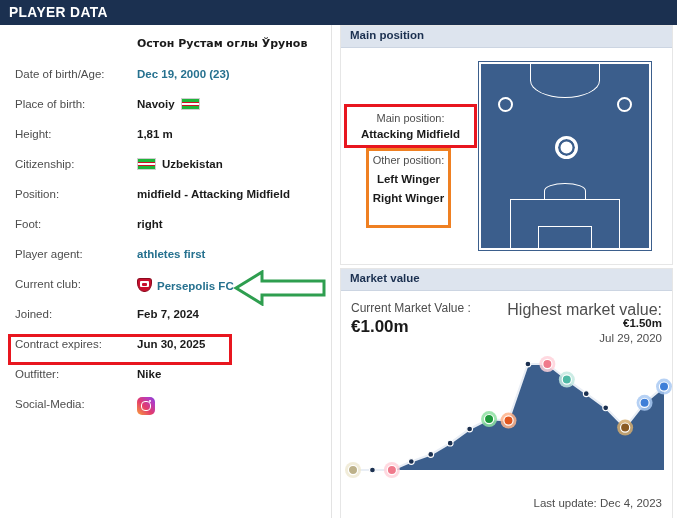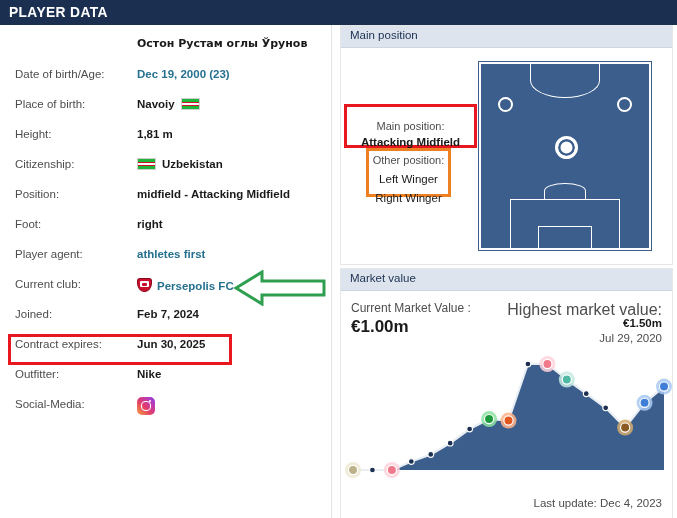--- a/index.html
+++ b/index.html
@@ -207,21 +207,21 @@
   .panel-header {
     height: 21px;
     background: #dde4ee;
     border-bottom: 1px solid #ccd5e2;
     position: relative;
   }
   .panel-header .ph-title {
     position: absolute;
     left: 9px; top: 3px;
     font-size: 11.5px;
-    font-weight: normal;
+    font-weight: bold;
     color: #1b3050;
   }
 
   
   #panel-main-position {
     top: 0px;
     height: 240px;
   }
   .pitch {
     position: absolute;
@@ -297,44 +297,43 @@
     left: 3px; top: 78px;
     width: 133px; height: 44px;
     border: 3px solid #e8161f;
     padding-top: 3px;
   }
   #callout-main .c-label {
     font-size: 11px;
     color: #4d4d4d;
     line-height: 16px;
     display: block;
-    margin-top: 8px;
   }
   #callout-main .c-value {
     font-size: 11.5px;
     font-weight: bold;
     color: #1a1a1a;
     line-height: 16px;
     display: block;
   }
   #callout-other {
     left: 25px; top: 122px;
-    width: 85px; height: 49px;
+    width: 85px; height: 80px;
     border: 3px solid #ef8022;
     padding-top: 0px;
   }
   #callout-other .c-label {
     font-size: 11px;
     color: #4d4d4d;
     line-height: 19px;
     display: block;
   }
   #callout-other .c-value {
     font-size: 11.5px;
-    font-weight: normal;
+    font-weight: bold;
     color: #1a1a1a;
     line-height: 19px;
     display: block;
   }
 
   
   #panel-market-value {
     top: 243px;
     height: 250px;
     border-bottom: none;

